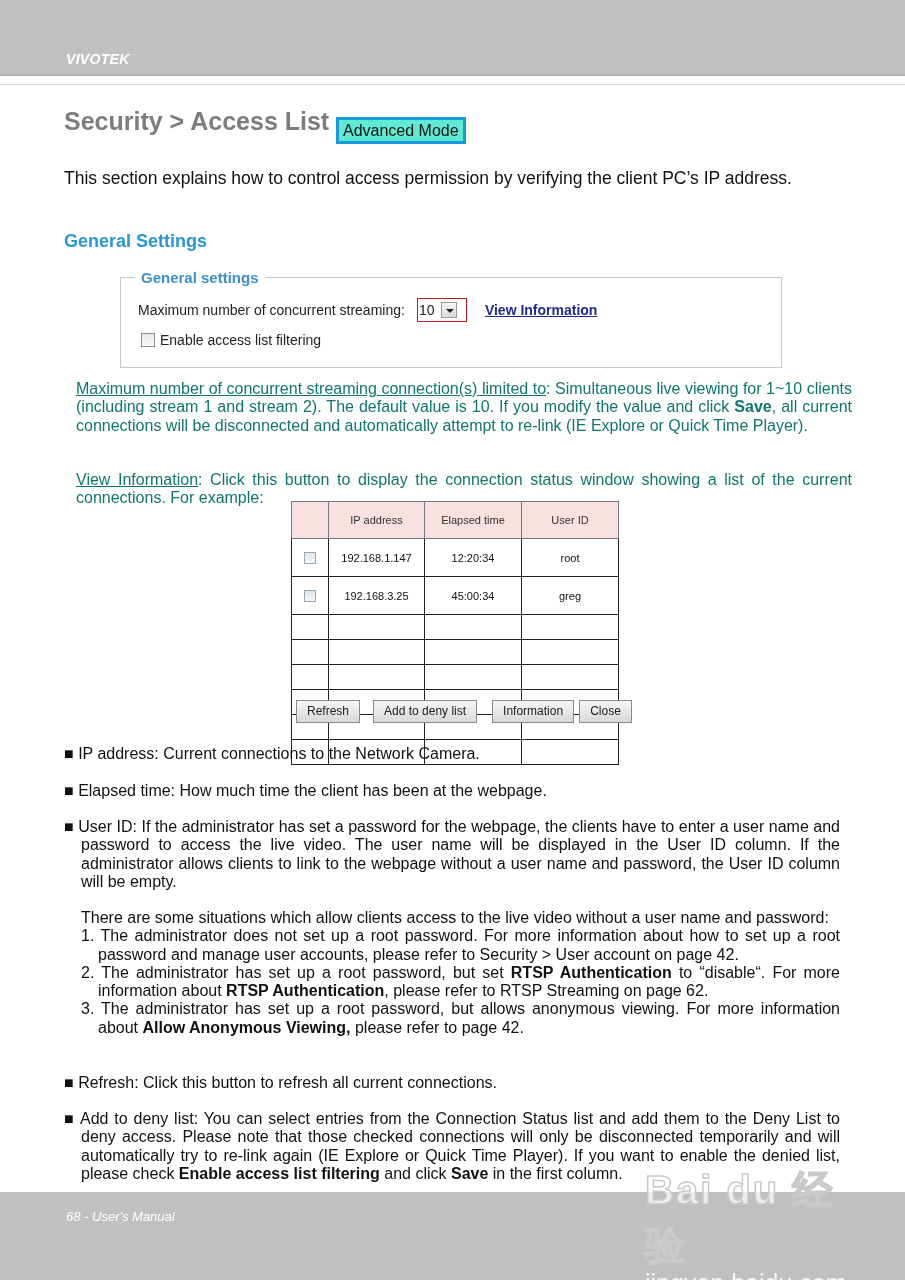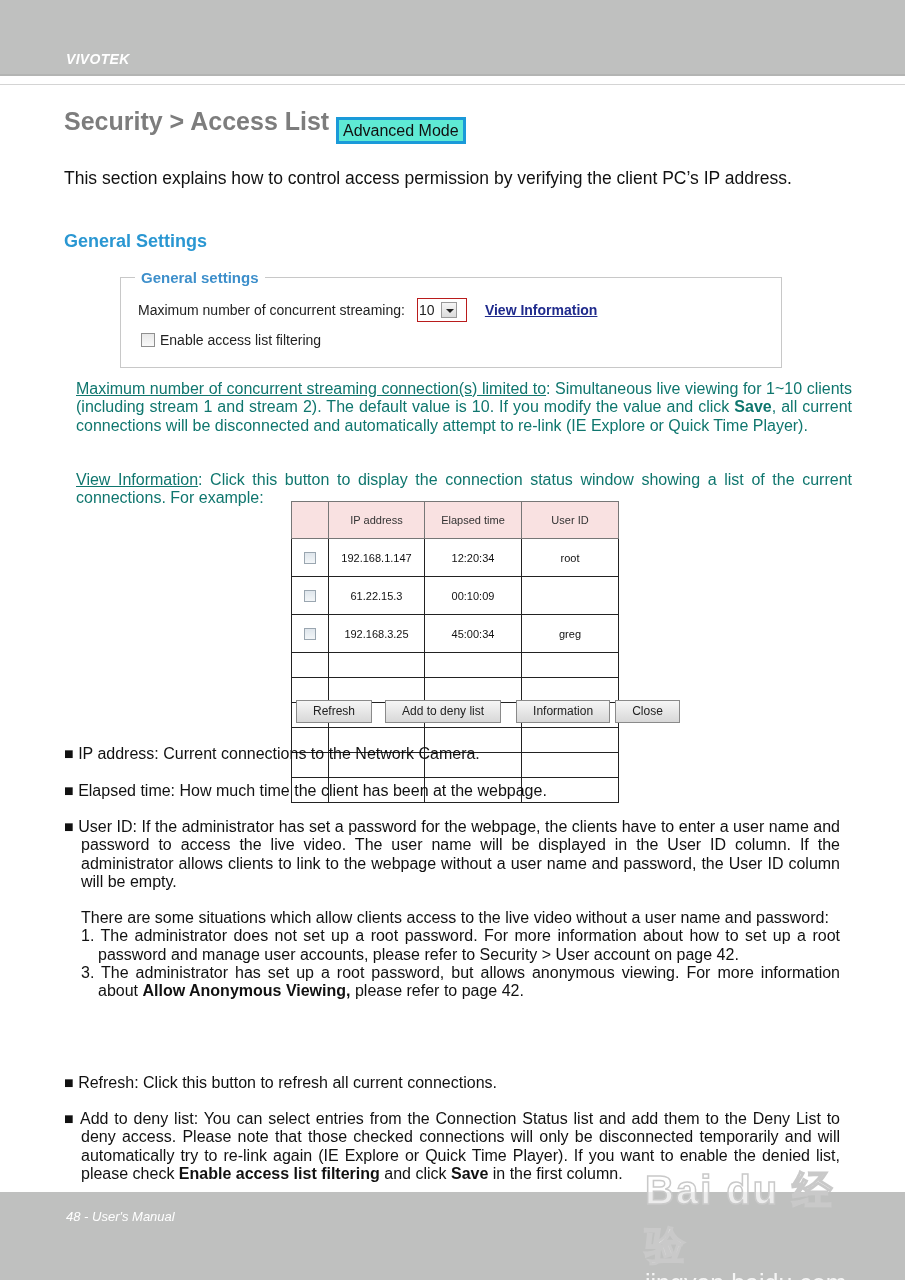--- a/index.html
+++ b/index.html
@@ -33,21 +33,21 @@
   .conn-table { position: absolute; left: 291px; top: 501px; border-collapse: collapse; font-size: 11px; color: #111; }
   .conn-table th, .conn-table td { border: 1px solid #222; height: 17.7px; padding: 12px; text-align: center; }
   .conn-table th { background: #f9e1e1; font-weight: normal; color: #333; border-color: #777; }
   .conn-table td.chk { width: 29px; }
   .conn-table .c-ip { width: 96px; }
   .conn-table .c-time { width: 97px; }
   .conn-table .c-user { width: 97px; }
   .row-cb { display: inline-block; width: 12px; height: 12px; border: 1px solid #9aa6b0; background: linear-gradient(#dfe6ec, #f3f6f8); vertical-align: middle; }
 
   .btn-row { position: absolute; left: 296px; top: 700px; display: flex; }
-  .btn { height: 23px; border: 1px solid #8a8a8a; border-radius: 0; background: linear-gradient(#f6f6f6, #d8d8d8); font-size: 12px; color: #222; padding: 0 16px; line-height: 21px; white-space: nowrap; cursor: pointer; font-family: "Liberation Sans", sans-serif; }
+  .btn { height: 23px; border: 1px solid #8a8a8a; border-radius: 0; background: linear-gradient(#f6f6f6, #d8d8d8); font-size: 12px; color: #222; padding: 0 10px; line-height: 21px; white-space: nowrap; cursor: pointer; font-family: "Liberation Sans", sans-serif; }
 
   .bullet { position: absolute; left: 64px; width: 776px; font-size: 16px; line-height: 18.3px; text-align: justify; color: #111; }
   .indent { padding-left: 17px; }
   .num-item { padding-left: 34px; text-indent: -17px; }
 
   .footer-bar { position: absolute; left: 0; top: 1192px; width: 905px; height: 88px; background: #bfc0bf; }
   .footer-text { position: absolute; left: 66px; top: 1209px; font-size: 13px; font-style: italic; color: #ffffff; }
   .watermark { position: absolute; left: 645px; top: 1163px; width: 210px; height: 85px; color: rgba(255,255,255,0.85); }
   .wm-logo { font-size: 40px; font-weight: bold; letter-spacing: 2px; -webkit-text-stroke: 1.5px #c9c9c9; color: rgba(255,255,255,0.7); }
   .wm-url { font-size: 25px; color: #f6f6f6; margin-top: -4px; }
@@ -102,26 +102,20 @@
   </thead>
   <tbody>
     <tr>
       <td class="chk"><span class="row-cb"></span></td>
       <td>192.168.1.147</td>
       <td>12:20:34</td>
       <td>root</td>
     </tr>
     <tr>
       <td class="chk"><span class="row-cb"></span></td>
-      <td>61.22.15.3</td>
-      <td>00:10:09</td>
-      <td></td>
-    </tr>
-    <tr>
-      <td class="chk"><span class="row-cb"></span></td>
       <td>192.168.3.25</td>
       <td>45:00:34</td>
       <td>greg</td>
     </tr>
     <tr>
         <td></td>
         <td></td>
         <td></td>
         <td></td>
       </tr>
@@ -173,30 +167,31 @@
   <span>■</span> <span>Elapsed time: How much time the client has been at the webpage.</span>
 </div>
 
 <div class="bullet" style="top:818px; padding-left:17px; text-indent:-17px;">
   <span>■</span> <span>User ID: If the administrator has set a password for the webpage, the clients have to enter a user name and password to access the live video. The user name will be displayed in the User ID column. If  the administrator allows clients to link to the webpage without a user name and password, the User ID column will be empty.</span>
 </div>
 
 <div class="bullet" style="top:909px;">
   <div class="indent">There are some situations which allow clients access to the live video without a user name and password:</div>
   <div class="num-item">1. The administrator does not set up a root password. For more information about how to set up a root password and manage user accounts, please refer to Security &gt; User account on page 42.</div>
+  <div class="num-item"><span>2. The administrator has set up a root password, but set </span><b>RTSP Authentication</b><span> to “disable“. For more information about </span><b>RTSP Authentication</b><span>, please refer to RTSP Streaming on page 62.</span></div>
   <div class="num-item"><span>3. The administrator has set up a root password, but allows anonymous viewing. For more information about </span><b>Allow Anonymous Viewing,</b><span> please refer to page 42.</span></div>
 </div>
 
 <div class="bullet" style="top:1074px;">
   <span>■</span> <span>Refresh: Click this button to refresh all current connections.</span>
 </div>
 
 <div class="bullet" style="top:1110px; padding-left:17px; text-indent:-17px;">
   <span>■</span> <span>Add to deny list: You can select entries from the Connection Status list and add them to the Deny List to deny access. Please note that those checked connections will only be disconnected temporarily and will automatically try to re-link again (IE Explore or Quick Time Player). If you want to enable the denied list, please check </span><b>Enable access list filtering</b><span> and click </span><b>Save</b><span> in the first column.</span>
 </div>
 
 <div class="footer-bar"></div>
-<div class="footer-text">48 - User's Manual</div>
+<div class="footer-text">68 - User's Manual</div>
 
 <div class="watermark">
   <div class="wm-logo">Bai du 经验</div>
   <div class="wm-url">jingyan.baidu.com</div>
 </div>
 
 </body></html>

